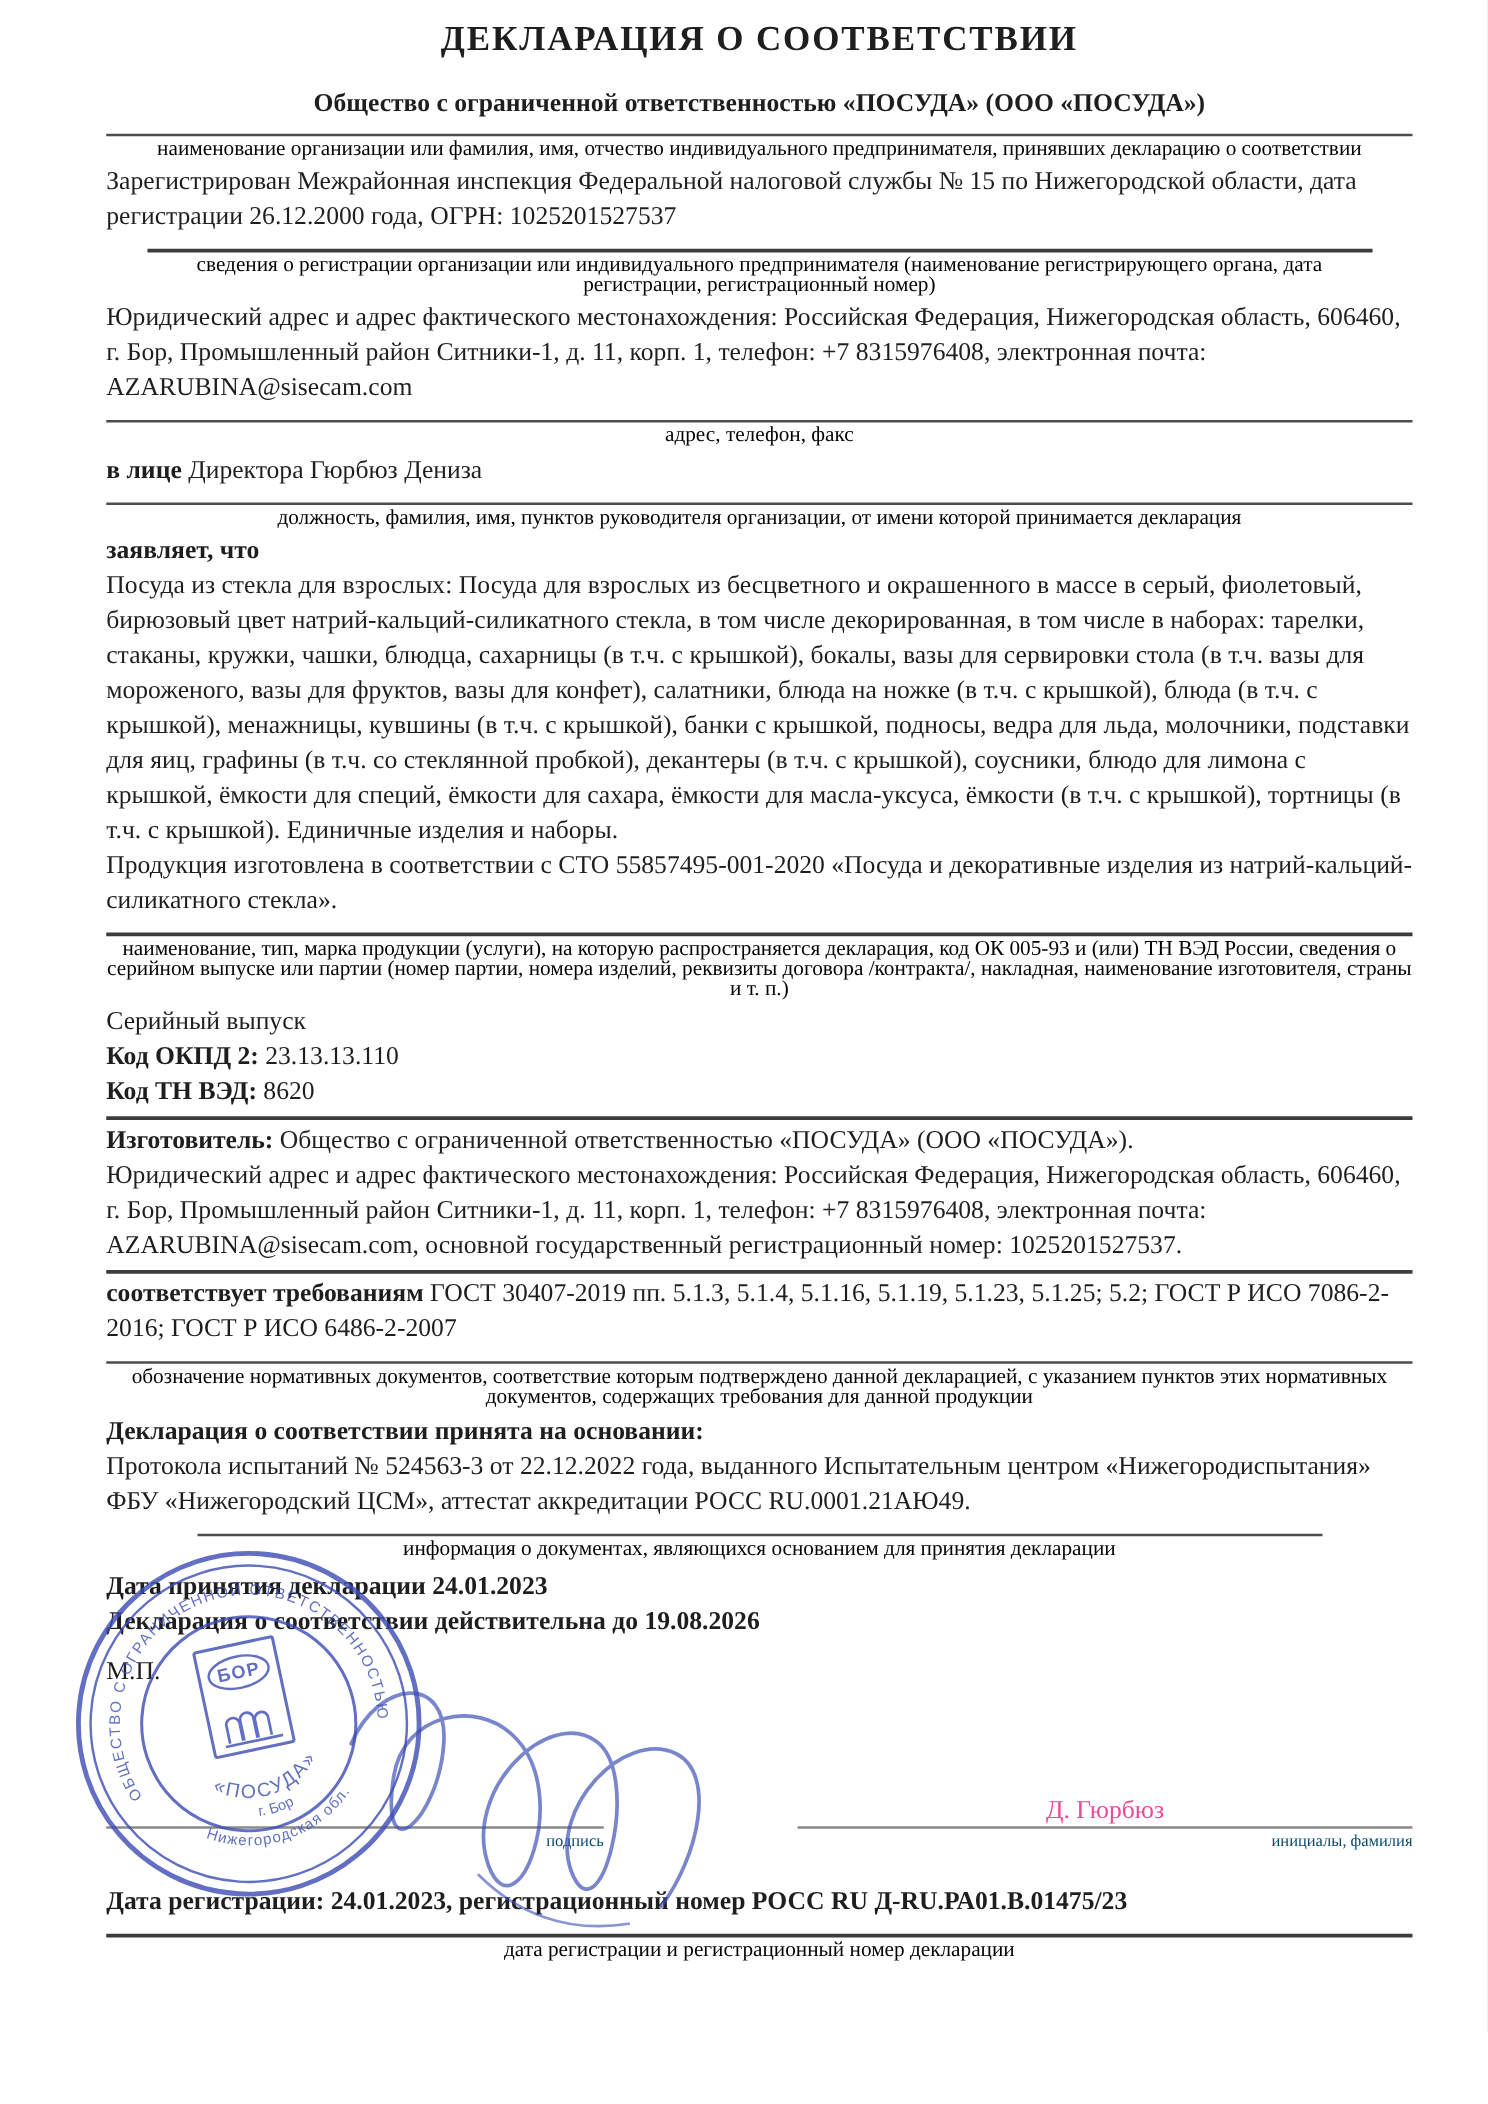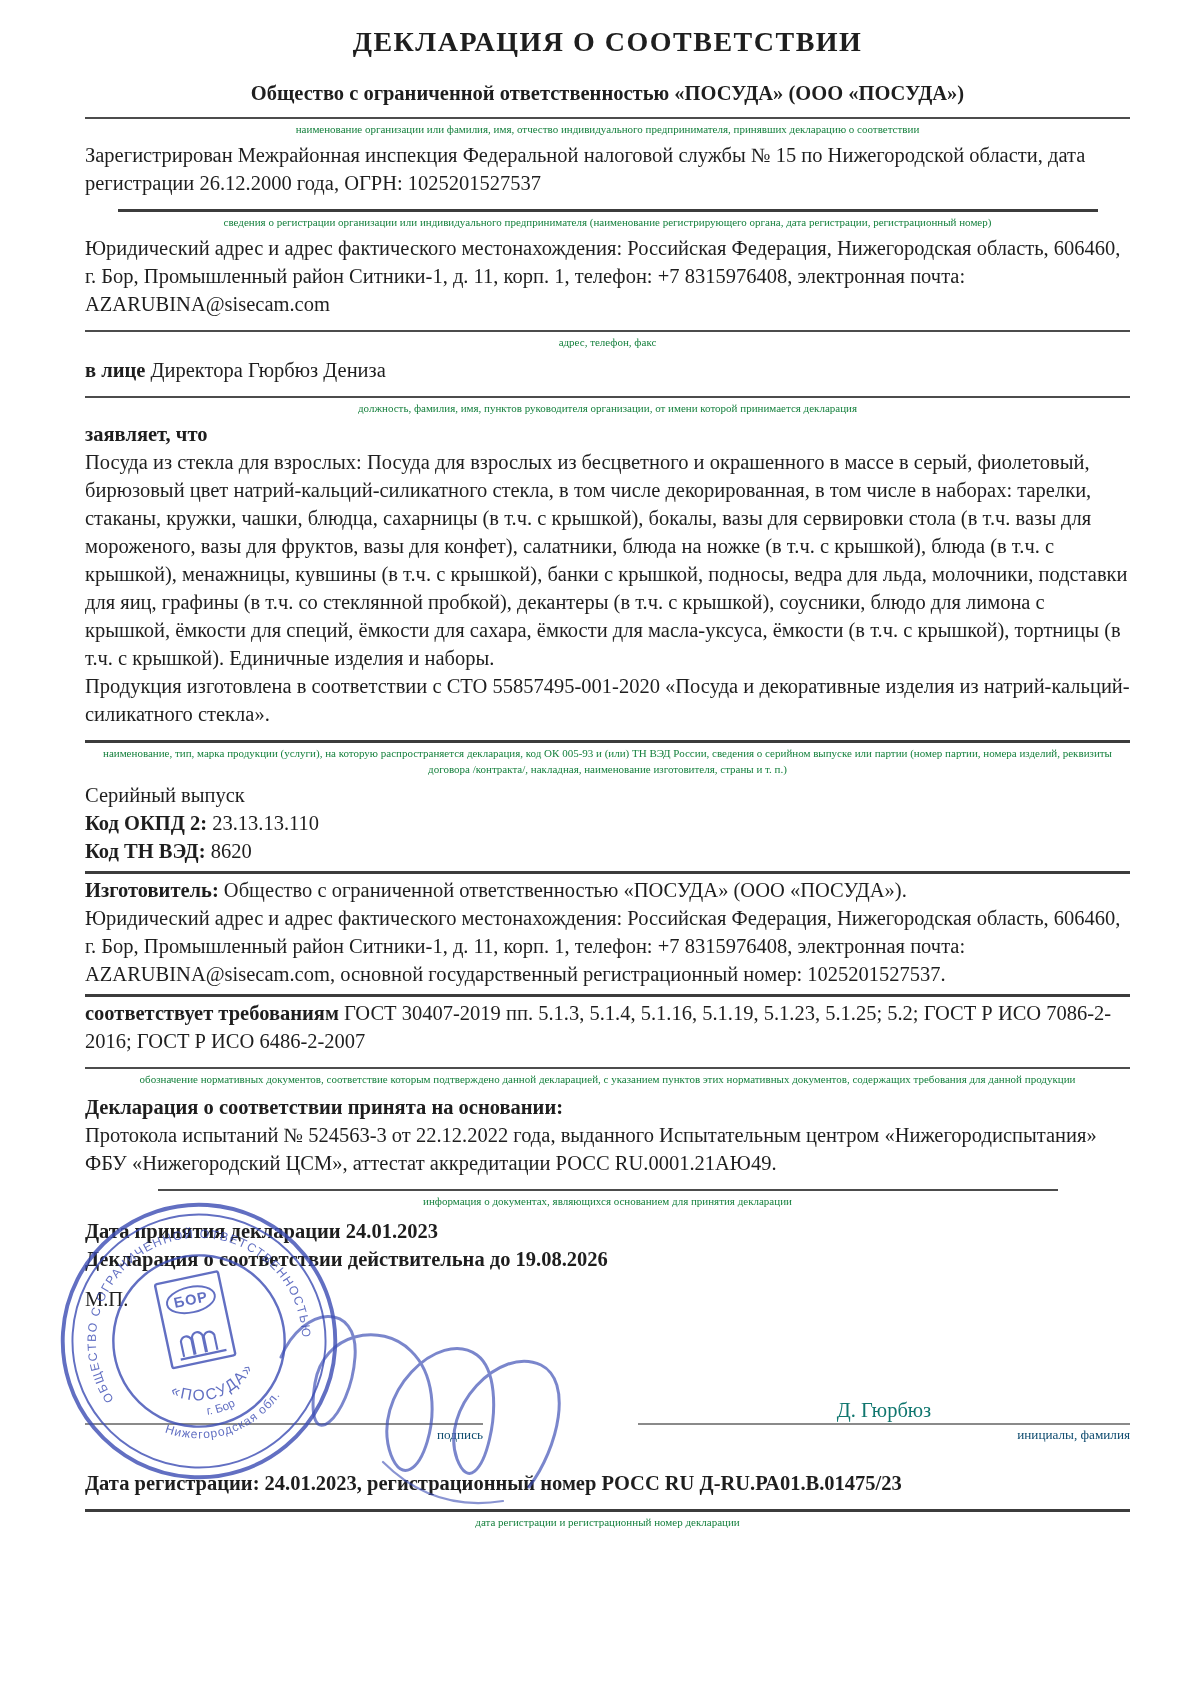--- a/index.html
+++ b/index.html
@@ -1,33 +1,33 @@
 <!DOCTYPE html>
 <html><head>
 <meta charset="utf-8">
 <style>
   html,body{margin:0;padding:0;background:#e8e8e8;}
   .page{
     width:1190px;height:1683px;background:#ffffff;position:relative;
     font-family:"Liberation Serif", serif;color:#1e1e1e;
-    box-sizing:border-box;padding:26px 60px 0 85px;overflow:hidden;
+    box-sizing:border-box;padding:16px 60px 0 85px;overflow:hidden;
   }
   .title{text-align:center;font-size:28px;font-weight:700;letter-spacing:1.5px;margin:0 0 24px 0;}
   .subtitle{text-align:center;font-size:20.5px;font-weight:700;margin:0 0 8px 0;}
   .t{font-size:20.5px;line-height:28px;margin:0;}
   .b{font-weight:700;}
-  .hint{border-top:2px solid #4c4c4c;text-align:center;font-size:11px;line-height:16px;
-        color:#15803d;padding-top:2px;margin:12px 0 4px 0;}
+  .hint{border-top:2px solid #4c4c4c;text-align:center;font-size:17px;line-height:16px;
+        color:#000000;padding-top:2px;margin:12px 0 4px 0;}
   .hint.thick{border-top-width:3px;border-top-color:#3c3c3c;}
   .rule{border-top:3px solid #3c3c3c;margin:6px 0 2px 0;height:0;}
   .mt6{margin-top:6px;} .mt10{}
   .bottom-section{position:relative;margin-top:8px;}
   .sig-row{display:flex;justify-content:space-between;align-items:flex-end;margin-top:84px;}
   .sig-left{width:398px;} .sig-right{width:492px;}
-  .sig-name{text-align:center;font-size:20.5px;line-height:26px;color:#0f766e;}
+  .sig-name{text-align:center;font-size:20.5px;line-height:26px;color:#ec4899;}
   .sig-line{border-bottom:2px solid #8a8a8a;height:0;}
   .sig-hint{text-align:right;font-size:13.2px;color:#0c4a6e;padding-top:2px;}
   .stamp{position:absolute;left:-32px;top:-22px;width:292px;height:292px;opacity:.8;pointer-events:none;}
   .scribble{position:absolute;left:178px;top:70px;width:390px;height:240px;opacity:.75;pointer-events:none;}
   .mp{margin-top:12px;}
 </style>
 </head>
 <body>
 
 <div class="page">

